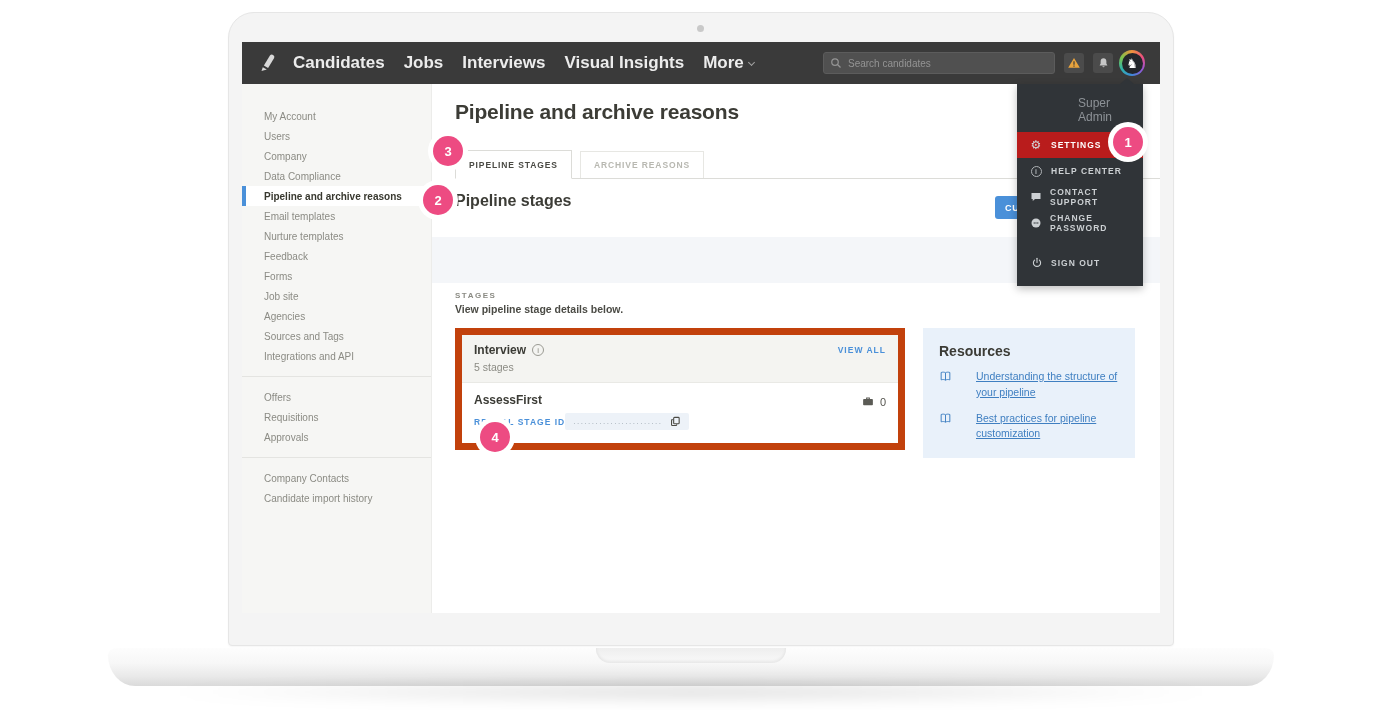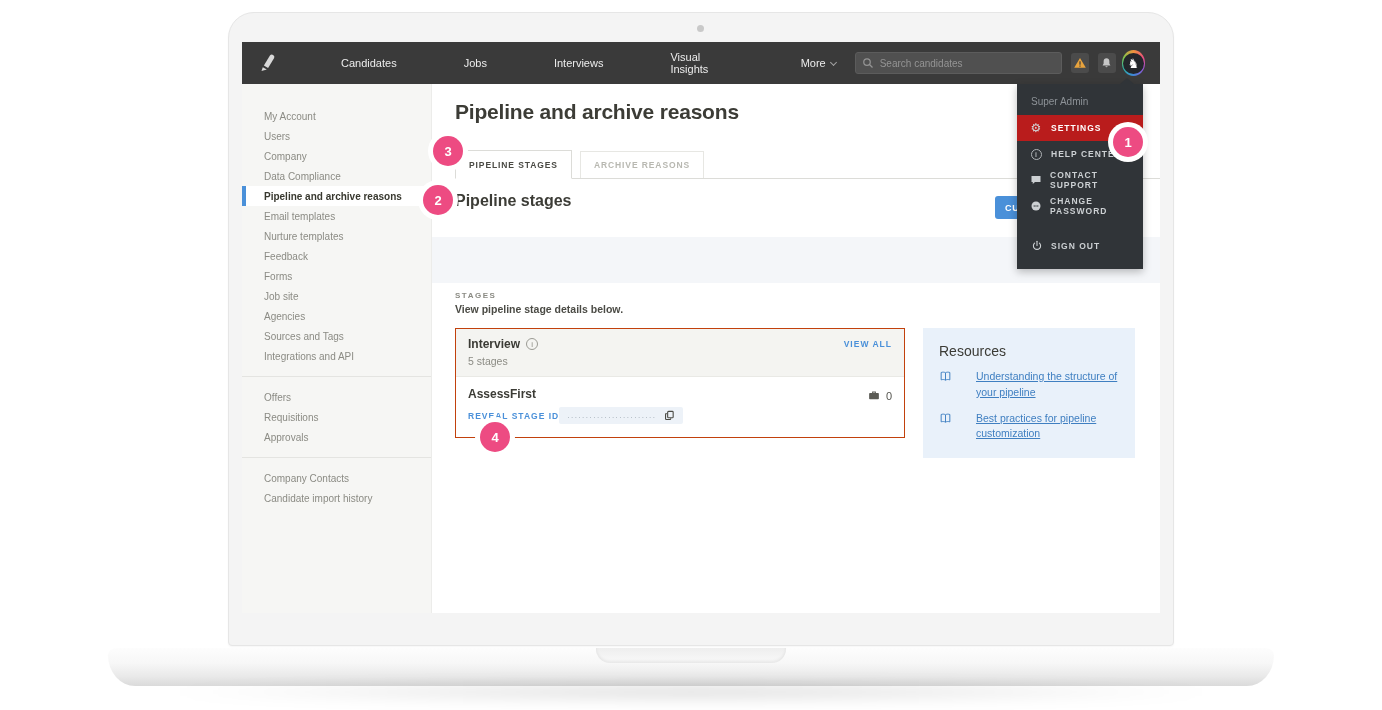--- a/index.html
+++ b/index.html
@@ -23,22 +23,22 @@
     width:190px; height:15px; background:linear-gradient(#eeeeee,#f9f9f9);
     border-radius:0 0 14px 14px; box-shadow:inset 0 -2px 3px rgba(0,0,0,.07); }
 
   .screen { position:absolute; left:242px; top:42px; width:918px; height:571px;
     background:#ffffff; overflow:hidden; }
 
   
   .nav { position:absolute; left:0; top:0; width:100%; height:42px; background:#3a3a3a;
     display:flex; align-items:center; padding:0 15px 0 14px; }
   .nav-logo { width:22px; height:22px; margin-right:15px; display:flex; align-items:center; }
-  .nav-item { color:#ececec; font-size:11px; font-weight:normal; margin-right:19px;
-    display:flex; align-items:center; cursor:pointer;margin-left:48px; }
+  .nav-item { color:#ececec; font-size:17px; font-weight:bold; margin-right:19px;
+    display:flex; align-items:center; cursor:pointer; }
   .nav-chevron { width:5px; height:5px; border-right:1.5px solid #a2a2a2;
     border-bottom:1.5px solid #a2a2a2; transform:rotate(45deg); margin:-2px 0 0 5px; }
   .nav-search { margin-left:auto; position:relative; width:232px; height:22px; }
   .nav-search input { width:100%; height:100%; background:#505050; border:1px solid #5c5c5c;
     border-radius:3px; color:#d5d5d5; font-size:10px; padding:0 8px 0 24px;
     font-family:"Liberation Sans",sans-serif; }
   .nav-search input::placeholder { color:#949494; }
   .nav-search svg { position:absolute; left:7px; top:5px; }
   .nav-btn { width:20px; height:20px; background:#4b4b4b; border-radius:3px; margin-left:9px;
     display:flex; align-items:center; justify-content:center; cursor:pointer; }
@@ -77,21 +77,21 @@
     background:#4a90d9; border:none; border-radius:3px; color:#fff; font-size:9px;
     font-weight:bold; letter-spacing:0.8px; text-align:left; padding-left:10px;
     font-family:"Liberation Sans",sans-serif; cursor:pointer; overflow:hidden; }
   .banner-strip { position:absolute; left:0; right:0; top:153px; height:46px; background:#f4f6f9; }
   .stages-label { position:absolute; left:23px; top:207px; font-size:8px; font-weight:bold;
     letter-spacing:1.5px; color:#8b8b84; }
   .stages-hint { position:absolute; left:23px; top:219px; font-size:10.5px; font-weight:bold;
     color:#4b4b45; }
 
   .stage-card { position:absolute; left:23px; top:244px; width:450px;
-    border:1px solid #c2410c; background:#fff; }
+    border:7px solid #c2410c; background:#fff; }
   .stage-card-header { background:#f4f4f1; padding:8px 12px 9px; display:flex;
     align-items:flex-start; border-bottom:1px solid #e9e9e5; }
   .group-name-row { display:flex; align-items:center; gap:6px; }
   .group-name { font-size:12px; font-weight:bold; color:#3b3b35; }
   .icon-info { width:12px; height:12px; border:1px solid #9b9b94; border-radius:50%;
     color:#8b8b84; display:inline-flex; align-items:center; justify-content:center;
     font-size:8px; }
   .icon-info::before { content:"i"; }
   .group-meta { font-size:10.5px; color:#8b8b84; margin-top:4px; }
   .view-all { margin-left:auto; font-size:8.5px; font-weight:bold; letter-spacing:1px;
@@ -102,33 +102,33 @@
   .reveal-link { font-size:8.5px; font-weight:bold; letter-spacing:1px; color:#4a90d9;
     cursor:pointer; }
   .id-pill { background:#edf2f8; border-radius:2px; padding:3px 8px; display:flex;
     align-items:center; gap:7px; cursor:pointer; }
   .id-dots { font-size:8px; letter-spacing:1.5px; color:#97a3ad; line-height:1; }
   .stage-count { margin-left:auto; display:flex; align-items:center; gap:5px;
     font-size:11px; color:#55554f; padding-top:2px; }
 
   .resources { position:absolute; left:491px; top:244px; width:212px; min-height:116px;
     background:#e9f1fa; padding:15px 16px 16px; }
-  .resources h3 { font-size:14px; font-weight:normal; color:#3b3b35; margin-bottom:4px; }
+  .resources h3 { font-size:14px; font-weight:bold; color:#3b3b35; margin-bottom:4px; }
   .res-link { display:flex; gap:24px; margin-top:10px; font-size:10.5px; line-height:1.5;
     color:#3f7fc1; cursor:pointer; }
   .res-link span.txt { text-decoration:underline; }
   .res-link svg { flex-shrink:0; margin-top:1px; }
 
   
   .dropdown { position:absolute; left:775px; top:42px; width:126px; background:#303438;
     z-index:50; padding-bottom:10px; box-shadow:0 3px 8px rgba(0,0,0,.25); }
   .dropdown::before { content:""; position:absolute; top:-6px; right:9px; width:0; height:0;
     border-left:7px solid transparent; border-right:7px solid transparent;
     border-bottom:6px solid #303438; }
-  .menu-role { color:#8d9297; font-size:10px; padding:12px 14px 8px; }
+  .menu-role { color:#8d9297; font-size:12px; padding:12px 14px 8px;margin-left:47px; }
   .menu-item { display:flex; align-items:center; gap:8px; height:26px; padding:0 13px;
     color:#ccd0d3; font-size:8.5px; font-weight:bold; letter-spacing:1px; cursor:pointer; }
   .menu-item.active { background:#b91c1c; color:#ffffff; }
   .menu-item.signout { margin-top:14px; }
   .mi-icon { width:13px; display:flex; align-items:center; justify-content:center; }
   .gear-glyph::before { content:"⚙"; font-family:"DejaVu Sans",sans-serif; font-size:12px;
     color:#d3d6d9; line-height:1; }
   .mi-info { width:11px; height:11px; border:1px solid #aeb2b5; border-radius:50%;
     color:#aeb2b5; display:flex; align-items:center; justify-content:center; font-size:7px; }
   .mi-info::before { content:"i"; }

